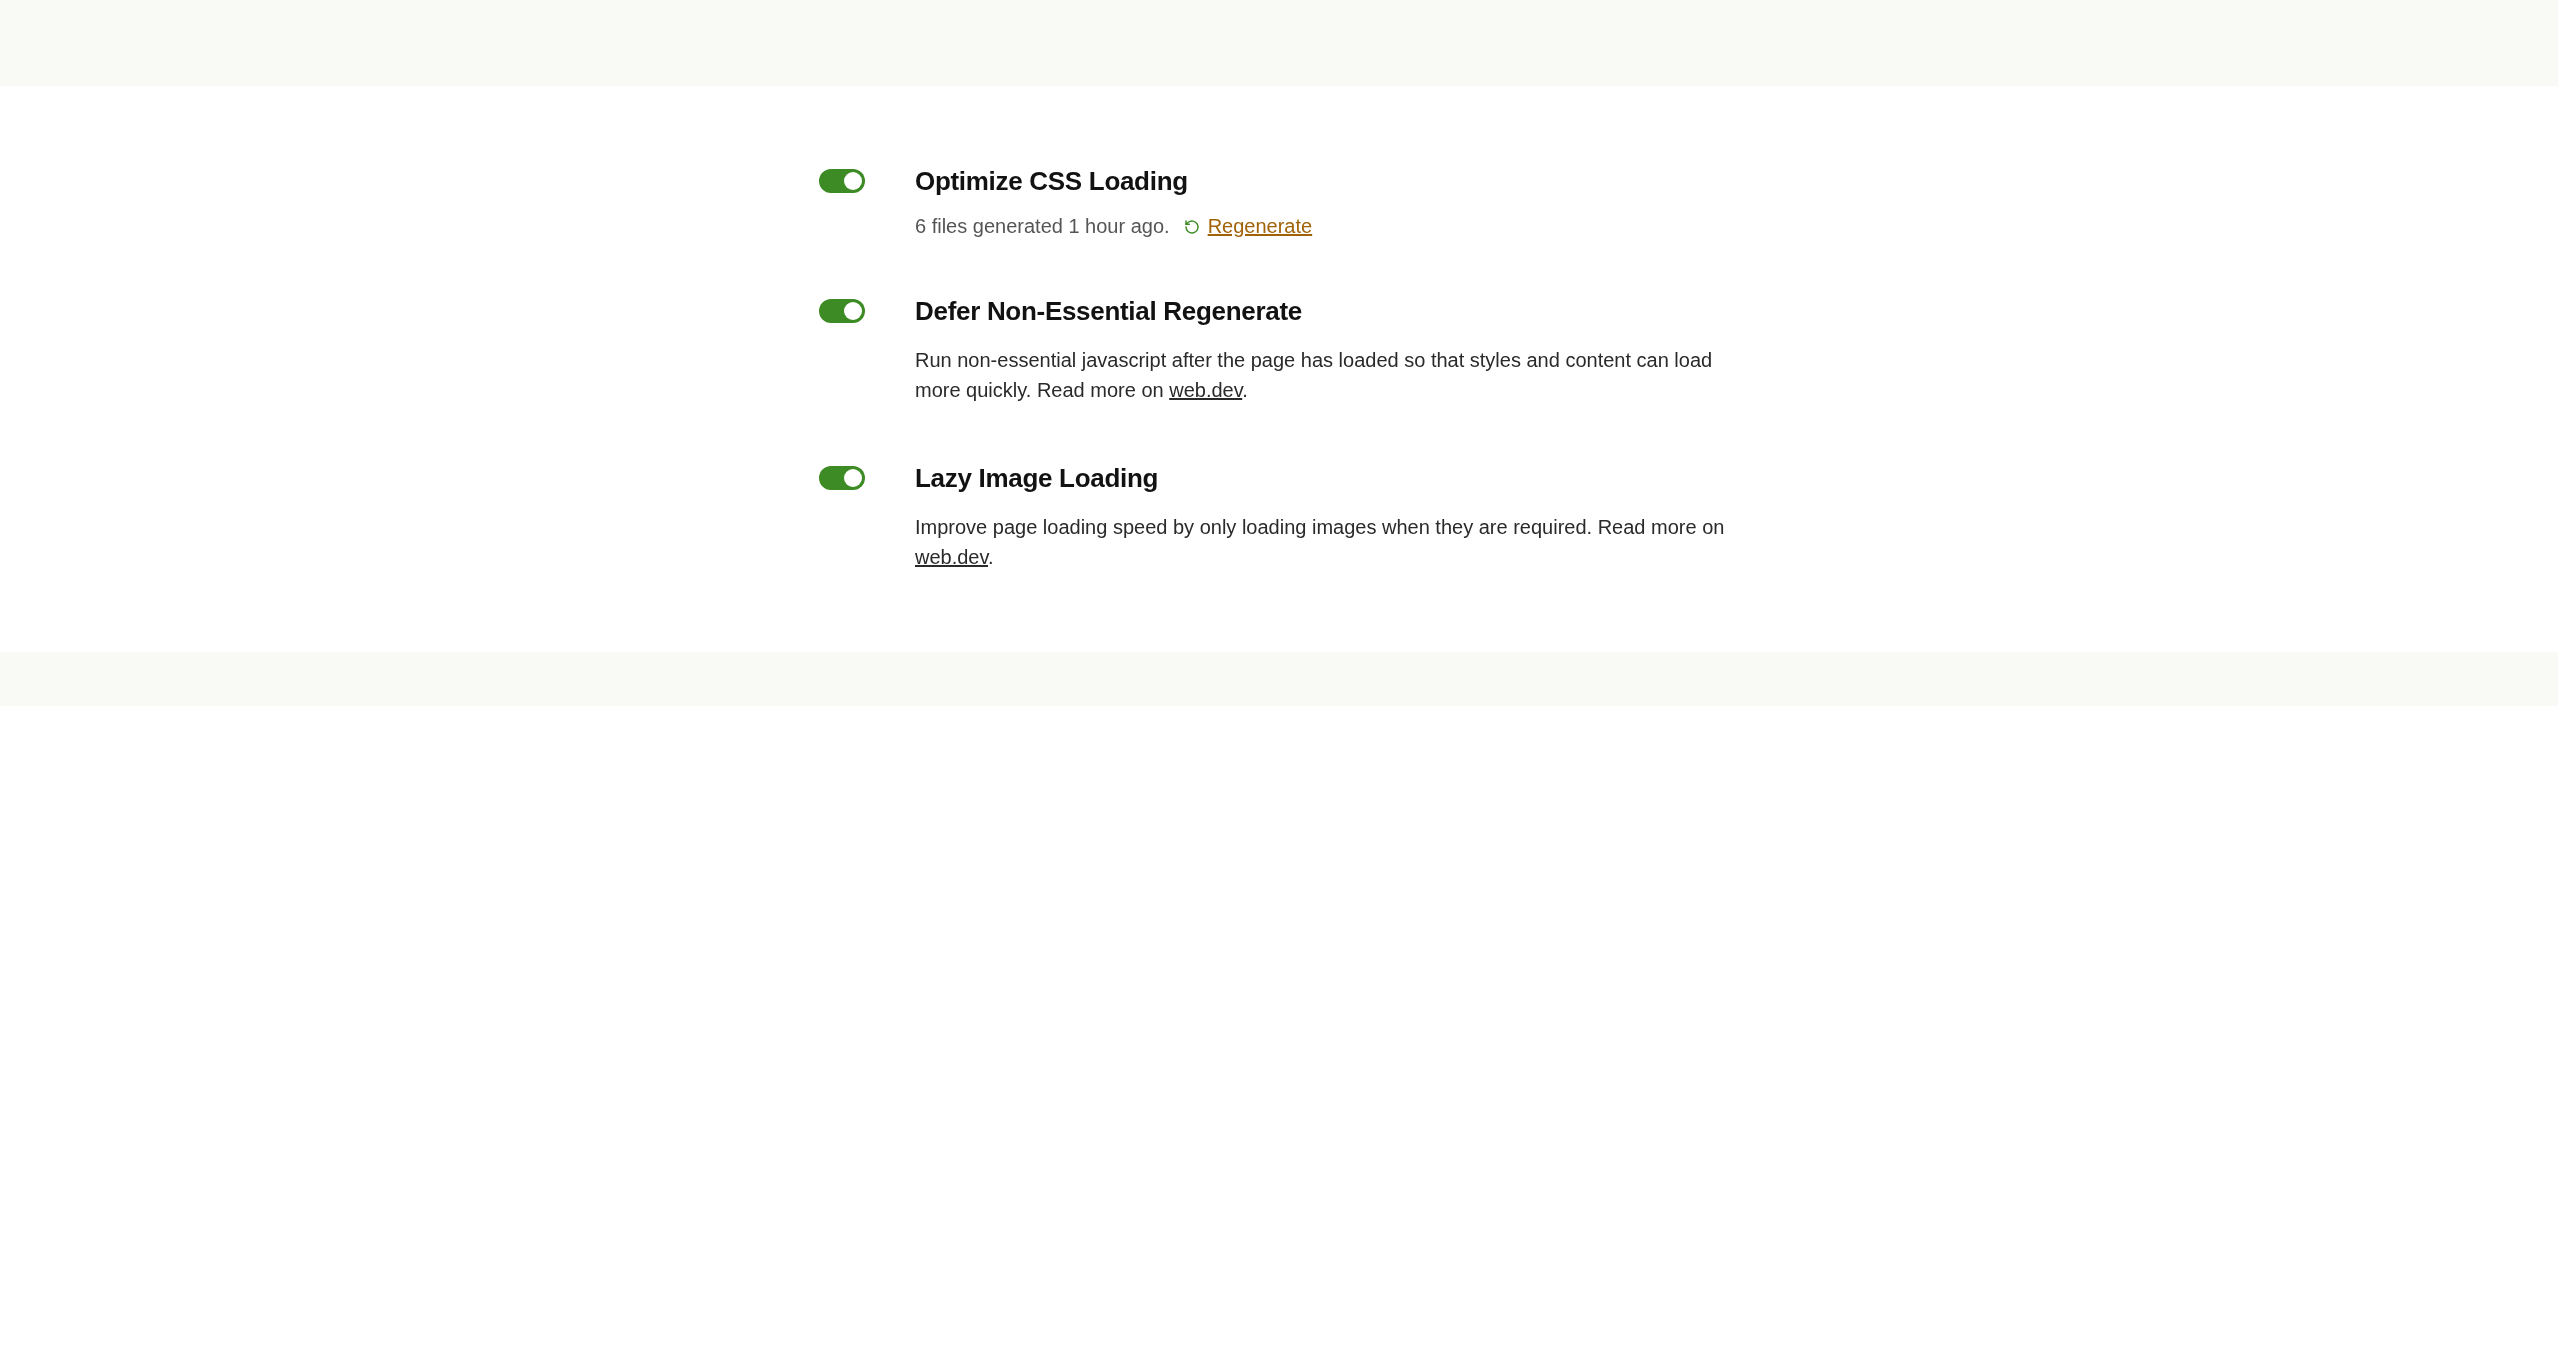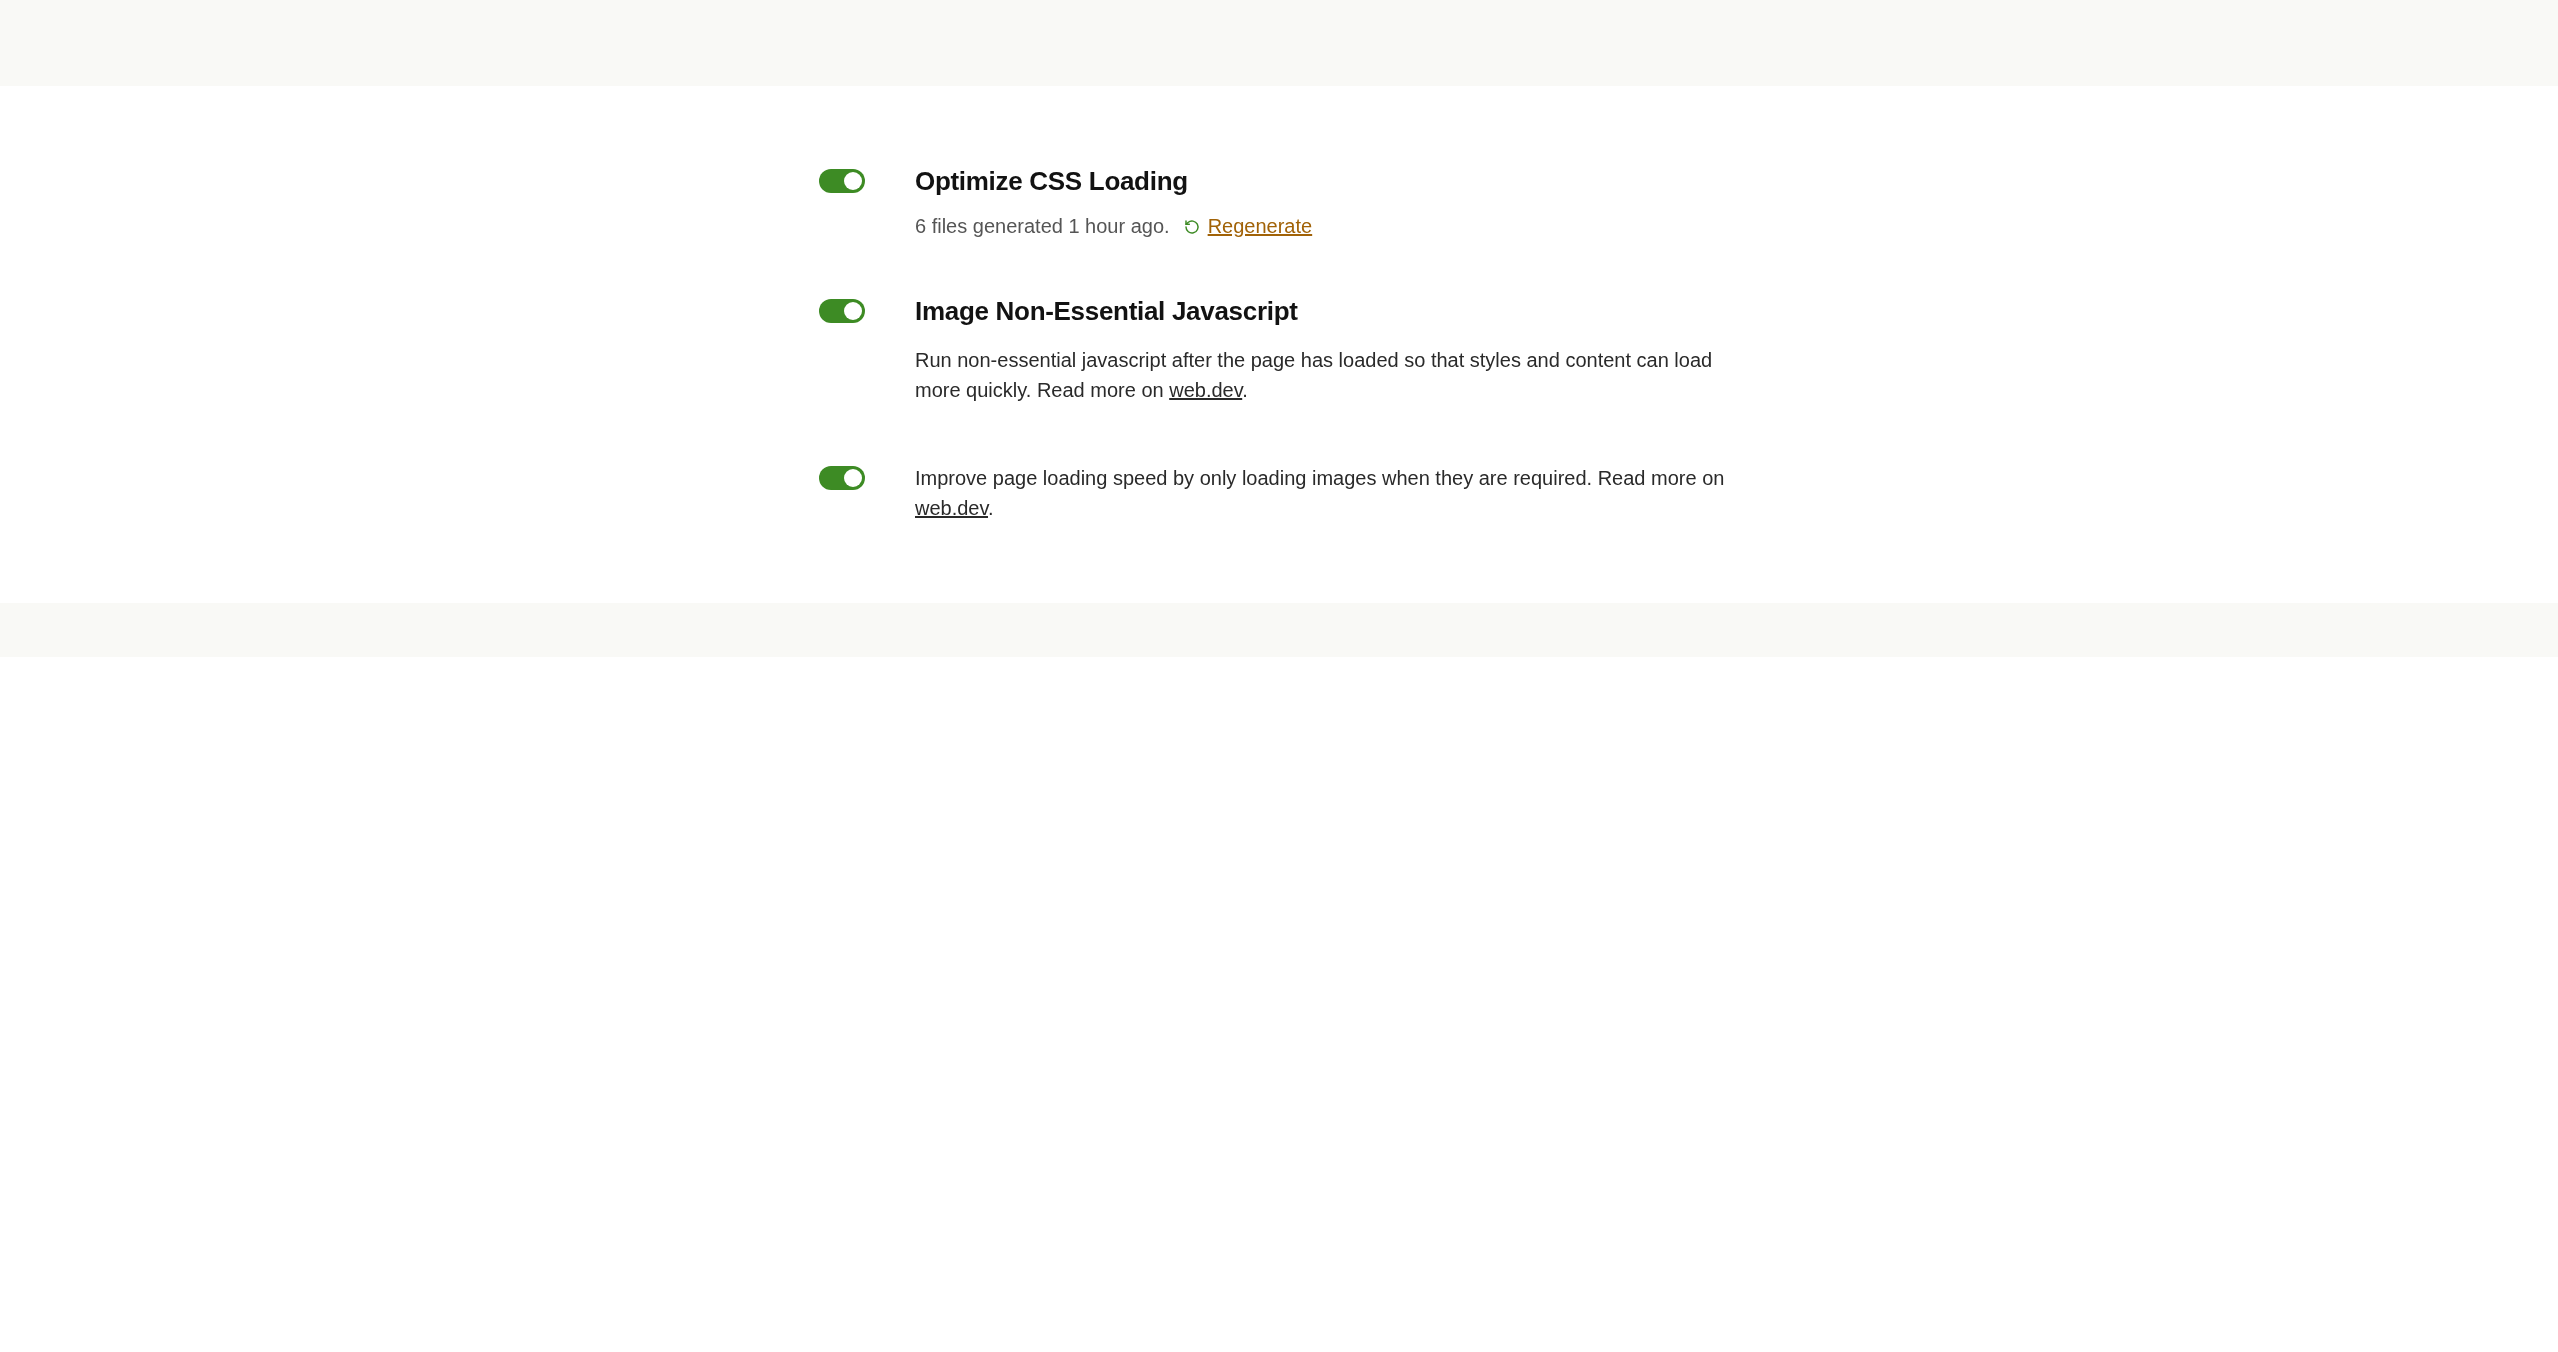--- a/index.html
+++ b/index.html
@@ -128,34 +128,35 @@
       </div>
     </div>
 
     <div class="setting-row">
       <div class="toggle-col">
         <div class="toggle">
           <div class="knob"></div>
         </div>
       </div>
       <div class="text-col">
-        <h3 class="setting-title">Image Non-Essential Javascript</h3>
+        <h3 class="setting-title">Defer Non-Essential Regenerate</h3>
         <p class="setting-desc">
           <span>Run non-essential javascript after the page has loaded so that styles and content can load more quickly. Read more on </span><a href="#">web.dev</a><span>.</span>
         </p>
       </div>
     </div>
 
     <div class="setting-row">
       <div class="toggle-col">
         <div class="toggle">
           <div class="knob"></div>
         </div>
       </div>
       <div class="text-col">
+        <h3 class="setting-title">Lazy Image Loading</h3>
         <p class="setting-desc">
           <span>Improve page loading speed by only loading images when they are required. Read more on </span><a href="#">web.dev</a><span>.</span>
         </p>
       </div>
     </div>
 
   </div>
 </div>
 
 <div class="bottom-band"></div>

